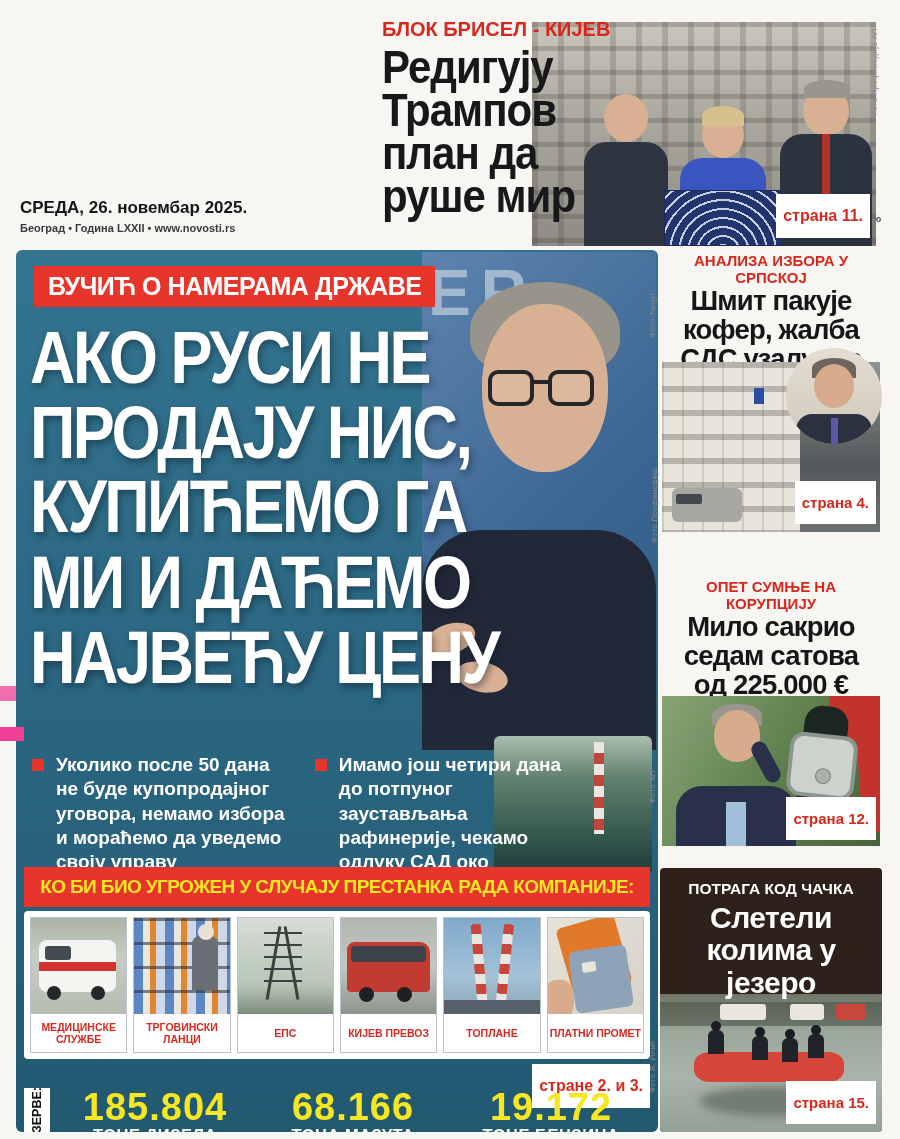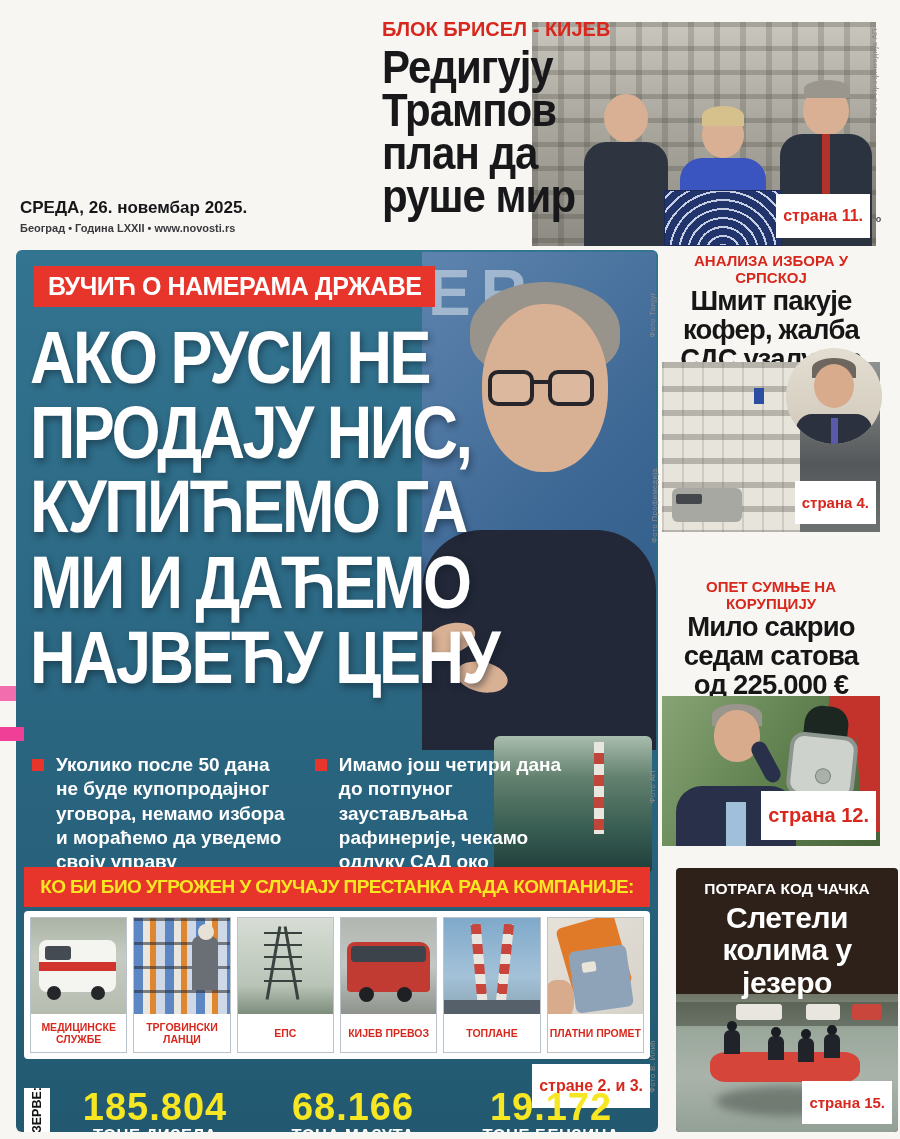--- a/index.html
+++ b/index.html
@@ -149,21 +149,21 @@
   .flag-me.a{right:26px;top:-6px;transform:rotate(5deg);} .flag-me.b{right:-8px;top:-4px;transform:rotate(-4deg);}
   .milo-head{position:absolute;left:52px;top:14px;width:46px;height:52px;border-radius:48%;background:#d8ab8c;}
   .milo-hair{position:absolute;left:50px;top:8px;width:50px;height:22px;border-radius:50% 50% 0 0;background:#9a958d;}
   .milo-body{position:absolute;left:14px;bottom:-4px;width:120px;height:64px;border-radius:26px 26px 0 0;background:#28304a;}
   .milo-shirt{position:absolute;left:64px;bottom:-4px;width:20px;height:48px;background:#9fc0d8;}
   .milo-arm{position:absolute;left:96px;top:44px;width:16px;height:44px;background:#28304a;border-radius:8px;transform:rotate(-28deg);}
   .watch{position:absolute;right:14px;top:10px;width:88px;height:120px;transform:rotate(6deg);}
   .watch-strap{position:absolute;left:22px;top:0;width:44px;height:120px;border-radius:18px;background:#1c2722;}
   .watch-face{position:absolute;left:10px;top:28px;width:68px;height:64px;border-radius:14px;background:#cdd2cd;border:4px solid #8d958f;}
   .watch-sub{position:absolute;left:38px;top:62px;width:16px;height:16px;border-radius:50%;background:#aab0aa;border:1px solid #7c837c;}
-  .a3{left:660px;top:868px;width:222px;height:264px;border-radius:4px;overflow:hidden;background:#2e2119;margin-left:16px;}
+  .a3{left:660px;top:868px;width:222px;height:264px;border-radius:4px;overflow:hidden;background:#2e2119;}
   .a3-kicker{position:absolute;left:0;top:12px;width:100%;color:#fff;font-size:15.5px;font-weight:800;text-align:center;z-index:2;}
   .a3-headline{position:absolute;left:0;top:34px;width:100%;color:#fff;font-size:30px;font-weight:800;
      text-align:center;line-height:1.08;letter-spacing:-.5px;z-index:2;}
   .a3-photo{position:absolute;left:0;bottom:0;width:100%;height:138px;
      background:linear-gradient(180deg,#6f7567 0%,#9aa79b 26%,#aab3aa 60%,#93a096 100%);}
   .dock{position:absolute;left:0;top:8px;width:100%;height:24px;background:rgba(70,76,64,.55);}
   .dock-boat{position:absolute;top:10px;height:16px;background:#e9e6df;border-radius:3px;}
   .dock-boat.a{left:60px;width:46px;} .dock-boat.b{left:130px;width:34px;}
   .dock-boat.c{left:176px;width:30px;background:#c8463c;}
   .redboat{position:absolute;left:34px;top:58px;width:150px;height:30px;background:#d5453a;border-radius:16px/12px;z-index:2;}
@@ -372,21 +372,21 @@
       <div class="milo-hair"></div>
       <div class="milo-head"></div>
       <div class="milo-body"></div>
       <div class="milo-shirt"></div>
       <div class="milo-arm"></div>
       <div class="watch">
         <div class="watch-strap"></div>
         <div class="watch-face"></div>
         <div class="watch-sub"></div>
       </div>
-      <div class="pagelabel" style="right:4px;bottom:6px;font-size:20px;margin-left:12px;">страна 12.</div>
+      <div class="pagelabel" style="right:4px;bottom:6px;font-size:15px;margin-left:12px;">страна 12.</div>
     </div>
   </div>
   <div class="credit" style="left:648px;top:770px;">Фото АП</div>
 
   <div class="abs a3">
     <div class="a3-kicker">ПОТРАГА КОД ЧАЧКА</div>
     <div class="a3-headline">
       <span style="display:block">Слетели</span>
       <span style="display:block">колима у</span>
       <span style="display:block">језеро</span>

